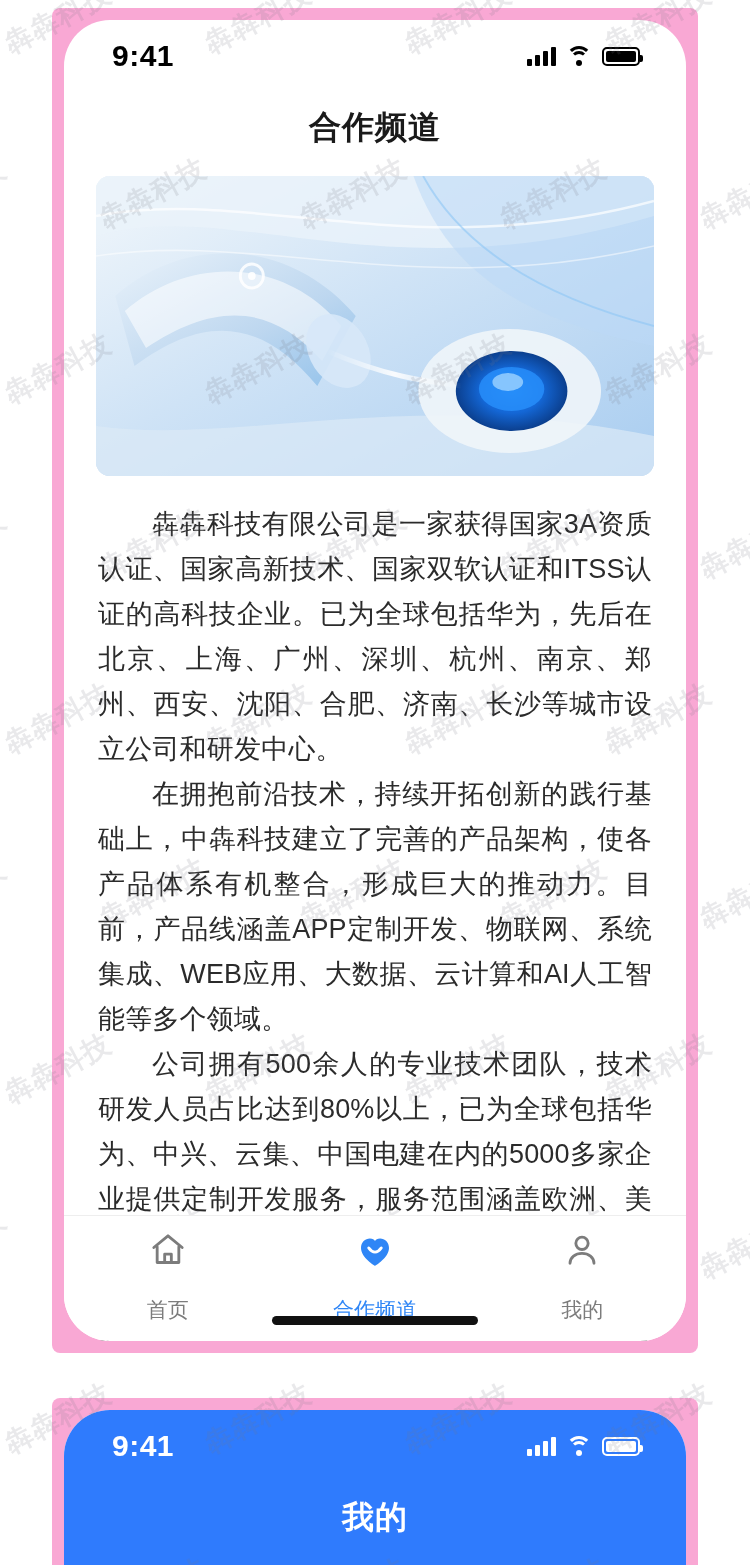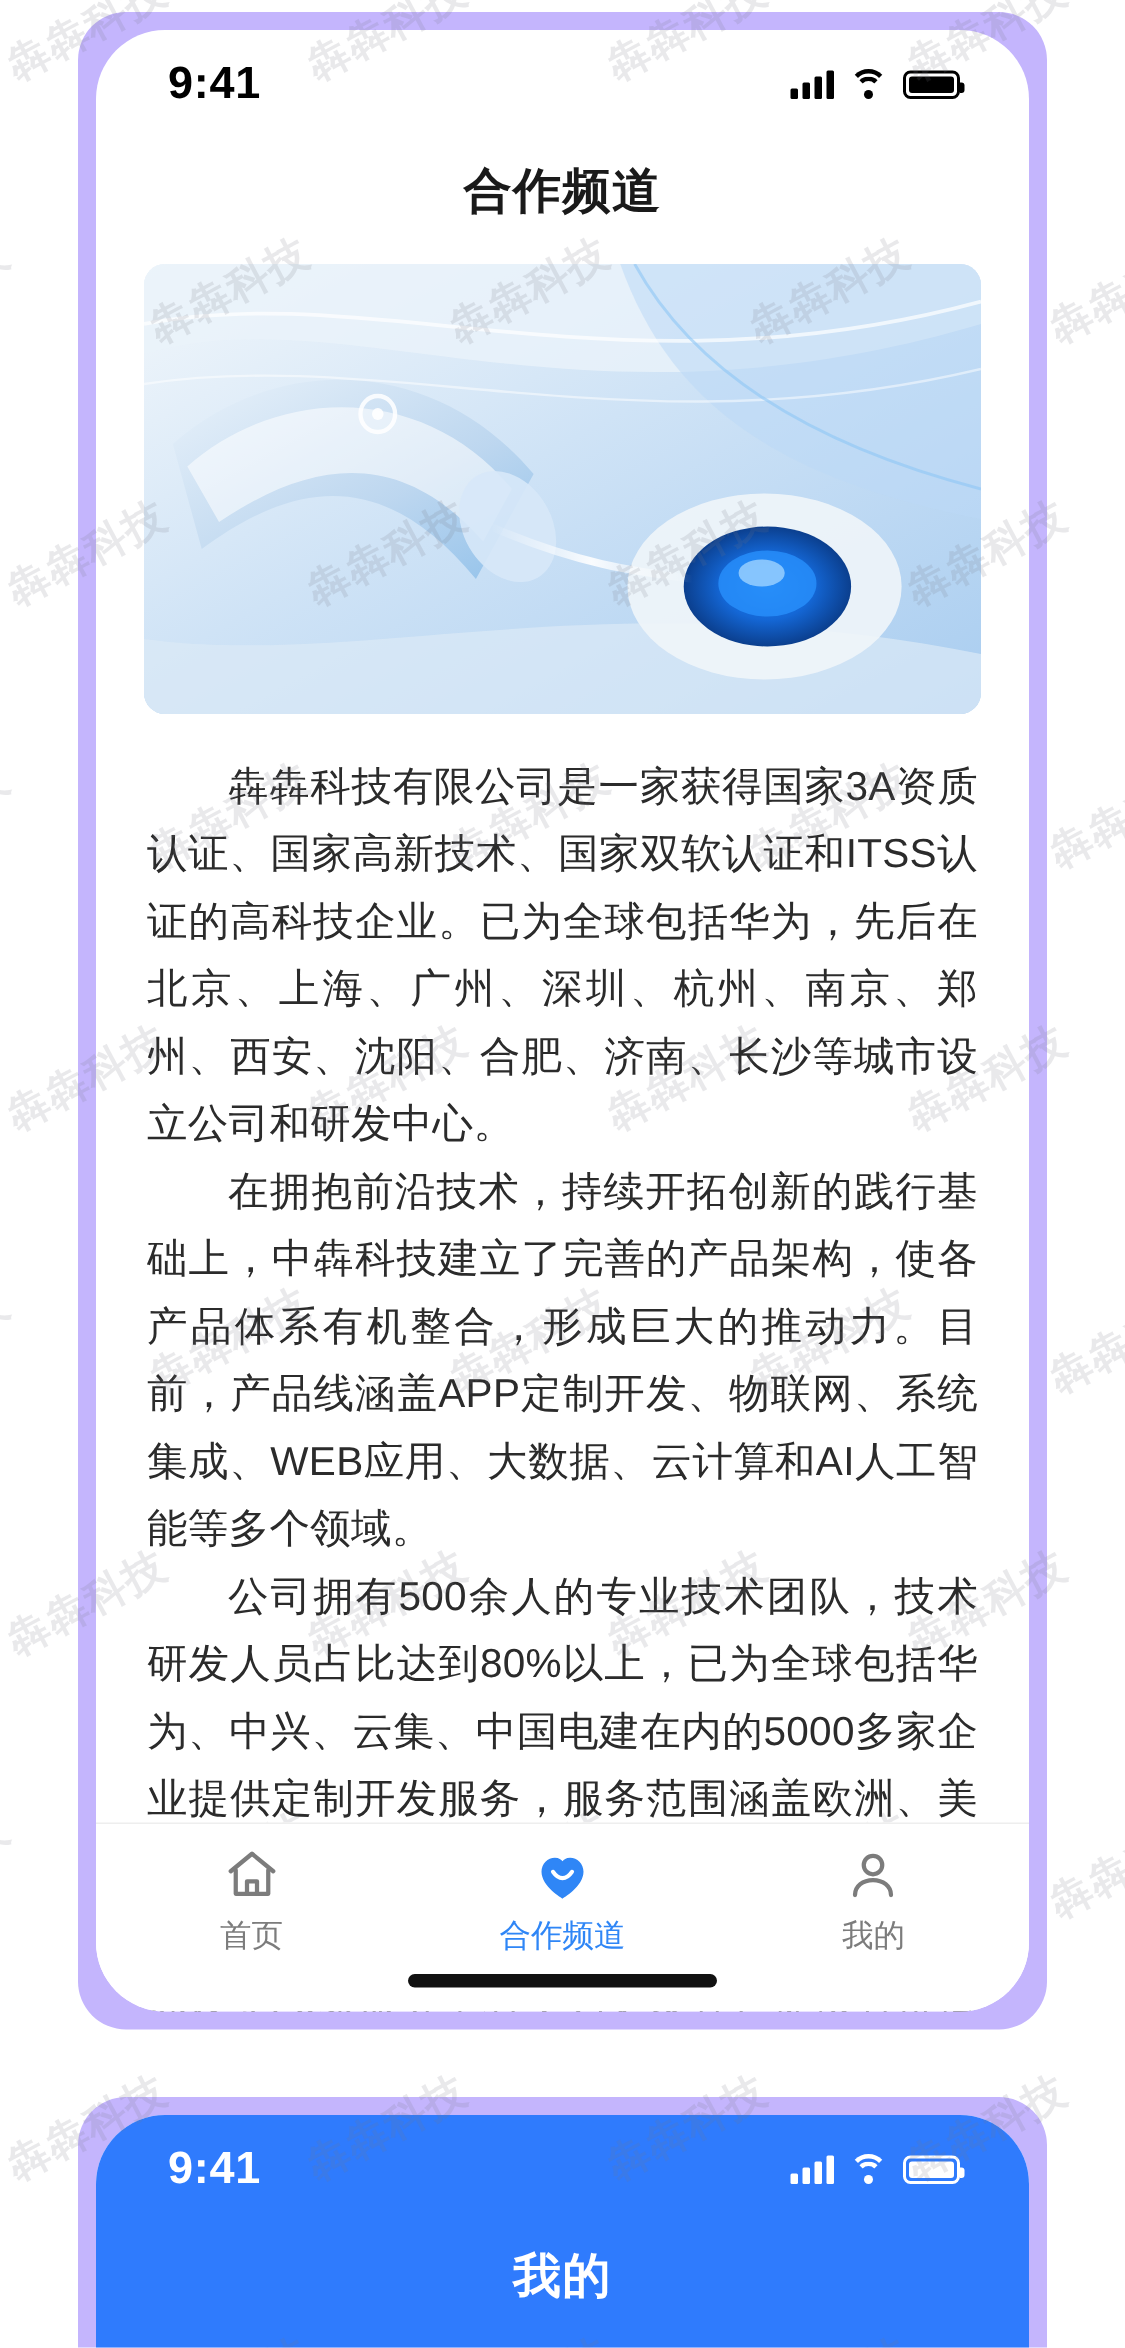--- a/index.html
+++ b/index.html
@@ -31,22 +31,22 @@
     color: rgba(120, 120, 130, 0.16);
     font-weight: 600;
     transform: rotate(-28deg);
     white-space: nowrap;
     letter-spacing: 1px;
   }
 
   
   .phone {
     position: absolute;
-    background: #c4b5fd;
-    border-radius: 32px;
+    background: #f9a8d4;
+    border-radius: 8px;
     padding: 12px;
   }
   .phone-screen {
     position: relative;
     width: 100%;
     height: 100%;
     background: #ffffff;
     border-radius: 46px;
     overflow: hidden;
   }
@@ -164,21 +164,21 @@
     display: flex;
     align-items: flex-start;
     padding-top: 12px;
     z-index: 6;
   }
   .tab {
     flex: 1;
     display: flex;
     flex-direction: column;
     align-items: center;
-    gap: 4px;
+    gap: 24px;
   }
   .tab-label {
     font-size: 21px;
     color: #7c7c7c;
   }
   .tab.active .tab-label { color: #2f86f6; }
   .tab-icon { width: 44px; height: 44px; display: flex; align-items: center; justify-content: center; }
 
   .home-indicator {
     position: absolute;

